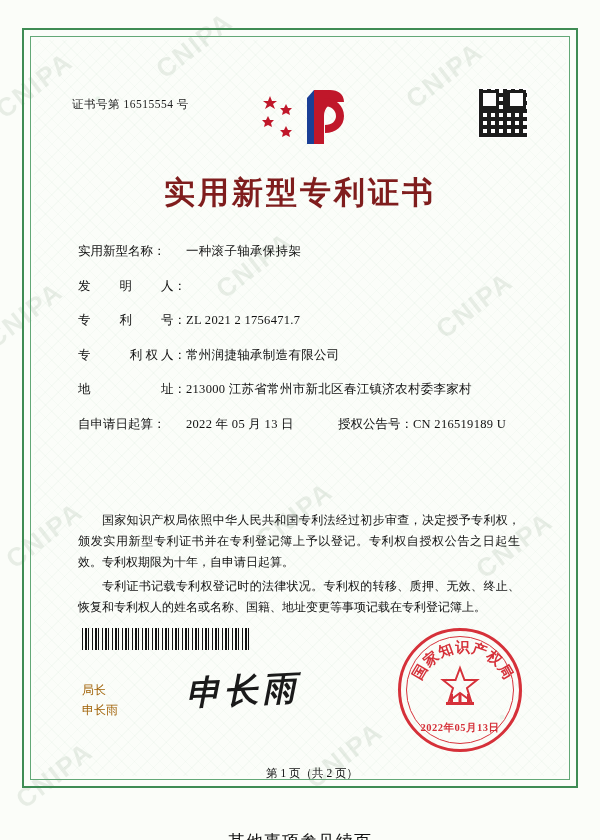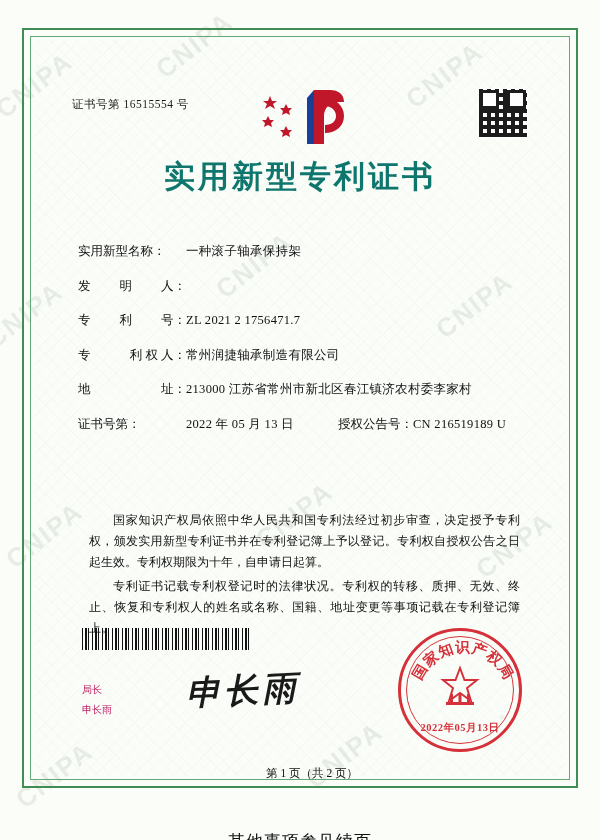--- a/index.html
+++ b/index.html
@@ -112,27 +112,27 @@
     width: 13px; height: 13px;
     border: 3px solid #111;
     background: #fff;
   }
   .qr::before { left: 1px; top: 1px; }
   .qr::after { right: 1px; top: 1px; }
 
   .title {
     position: absolute;
     left: 0; right: 0;
-    top: 156px;
+    top: 172px;
     text-align: center;
     font-family: "Liberation Serif", serif;
     font-weight: bold;
     font-size: 31px;
     letter-spacing: 3px;
-    color: #0f766e;
+    color: #7f1d1d;
   }
 
   .fields {
     position: absolute;
     left: 78px;
     top: 243px;
     width: 450px;
   }
   .field-row {
     display: flex;
@@ -164,43 +164,43 @@
     position: absolute;
     left: 78px;
     top: 510px;
     width: 442px;
     font-size: 12px;
     line-height: 21px;
     color: #111;
     text-align: justify;
   }
   .paragraphs p {
-    margin: 0 0 3px 11px;
+    margin: 0 0 3px 0;
     text-indent: 24px;
   }
 
   .barcode {
     position: absolute;
     left: 82px;
     top: 628px;
     width: 168px;
     height: 22px;
     background-image: repeating-linear-gradient(90deg,
       #111 0 1px, transparent 1px 3px,
       #111 3px 5px, transparent 5px 6px,
       #111 6px 7px, transparent 7px 10px);
   }
 
   .sign-block {
     position: absolute;
     left: 82px;
     top: 680px;
-    font-size: 10px;
+    font-size: 12px;
     line-height: 20px;
-    color: #be185d;
+    color: #a16207;
   }
   .signature {
     position: absolute;
     left: 186px;
     top: 668px;
     font-family: "Liberation Serif", serif;
     font-size: 34px;
     font-style: italic;
     font-weight: bold;
     color: #1a1a1a;
@@ -357,21 +357,21 @@
 
       <div class="field-row">
         <div class="field-label spread">
           <span>地</span>
           <span>址：</span>
         </div>
         <div class="field-value">213000 江苏省常州市新北区春江镇济农村委李家村</div>
       </div>
 
       <div class="field-row dual">
-        <div class="field-label">证书号第：</div>
+        <div class="field-label">自申请日起算：</div>
         <div class="field-value">2022 年 05 月 13 日</div>
         <div class="second-label">授权公告号：</div>
         <div class="field-value">CN 216519189 U</div>
       </div>
 
     </div>
 
     <div class="paragraphs">
       <p>国家知识产权局依照中华人民共和国专利法经过初步审查，决定授予专利权，颁发实用新型专利证书并在专利登记簿上予以登记。专利权自授权公告之日起生效。专利权期限为十年，自申请日起算。</p>
       <p>专利证书记载专利权登记时的法律状况。专利权的转移、质押、无效、终止、恢复和专利权人的姓名或名称、国籍、地址变更等事项记载在专利登记簿上。</p>

